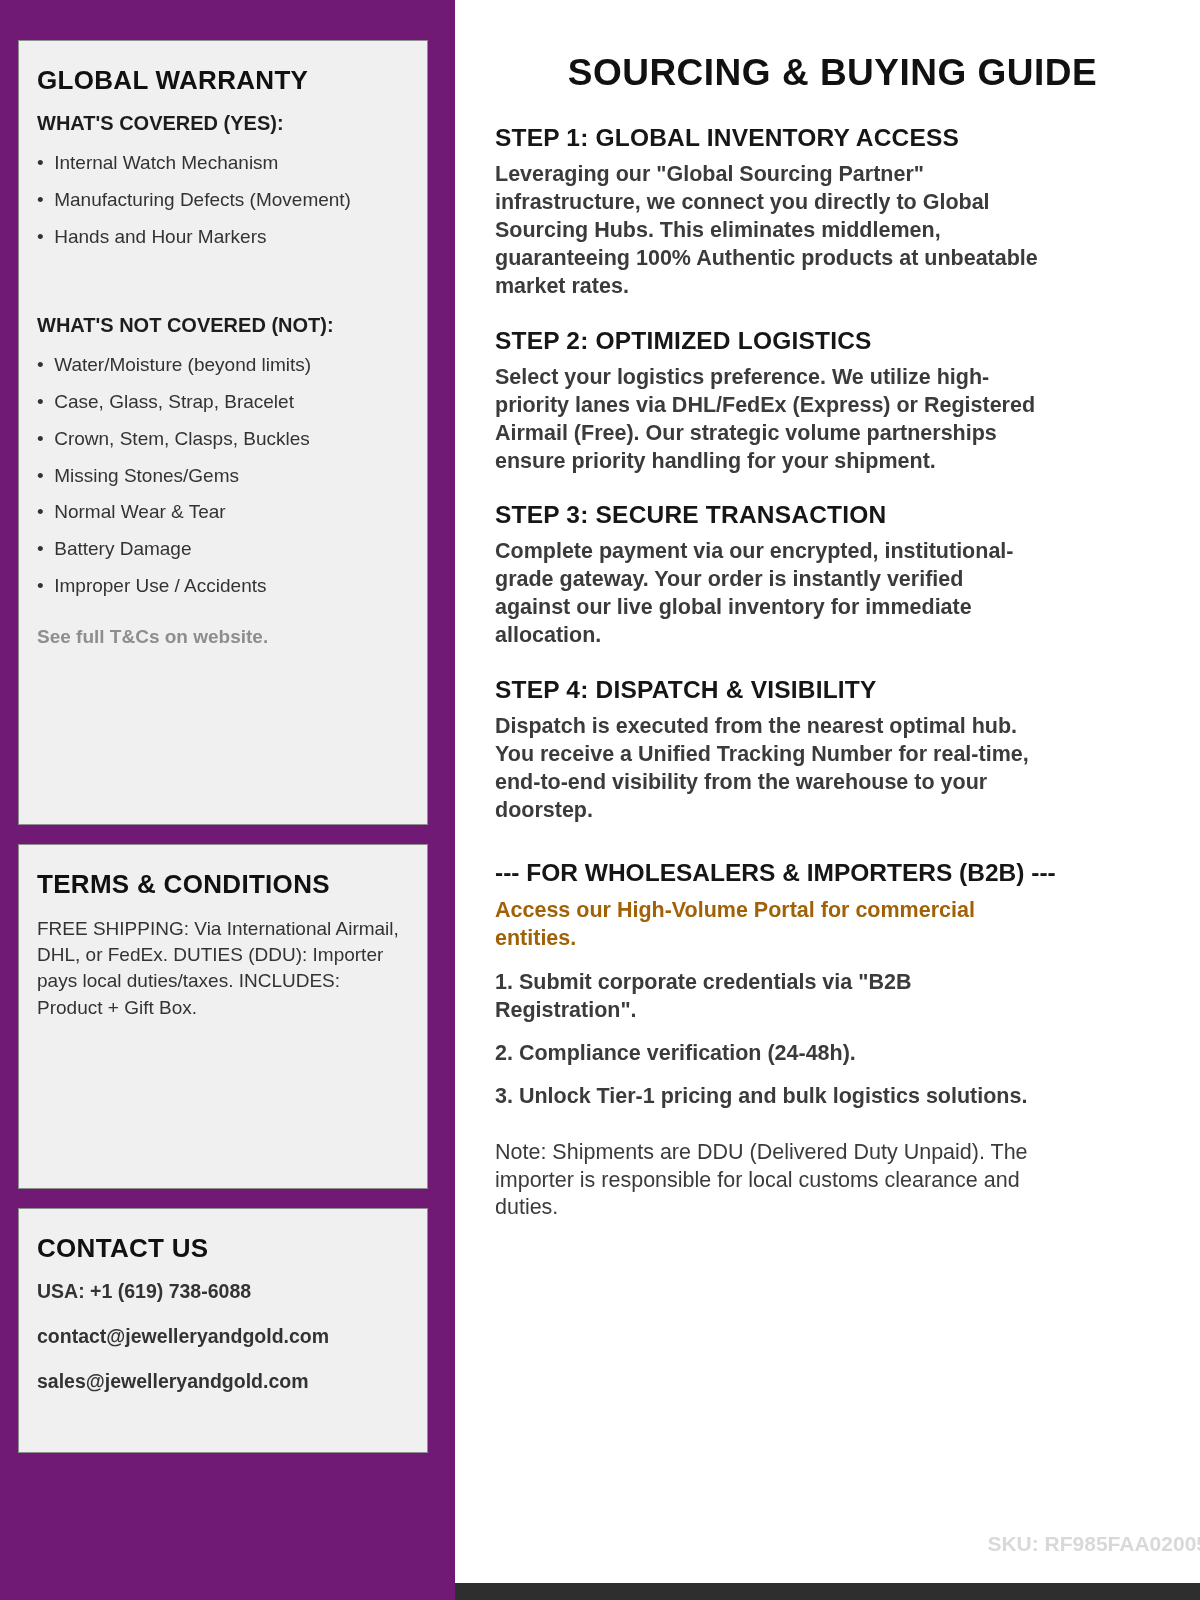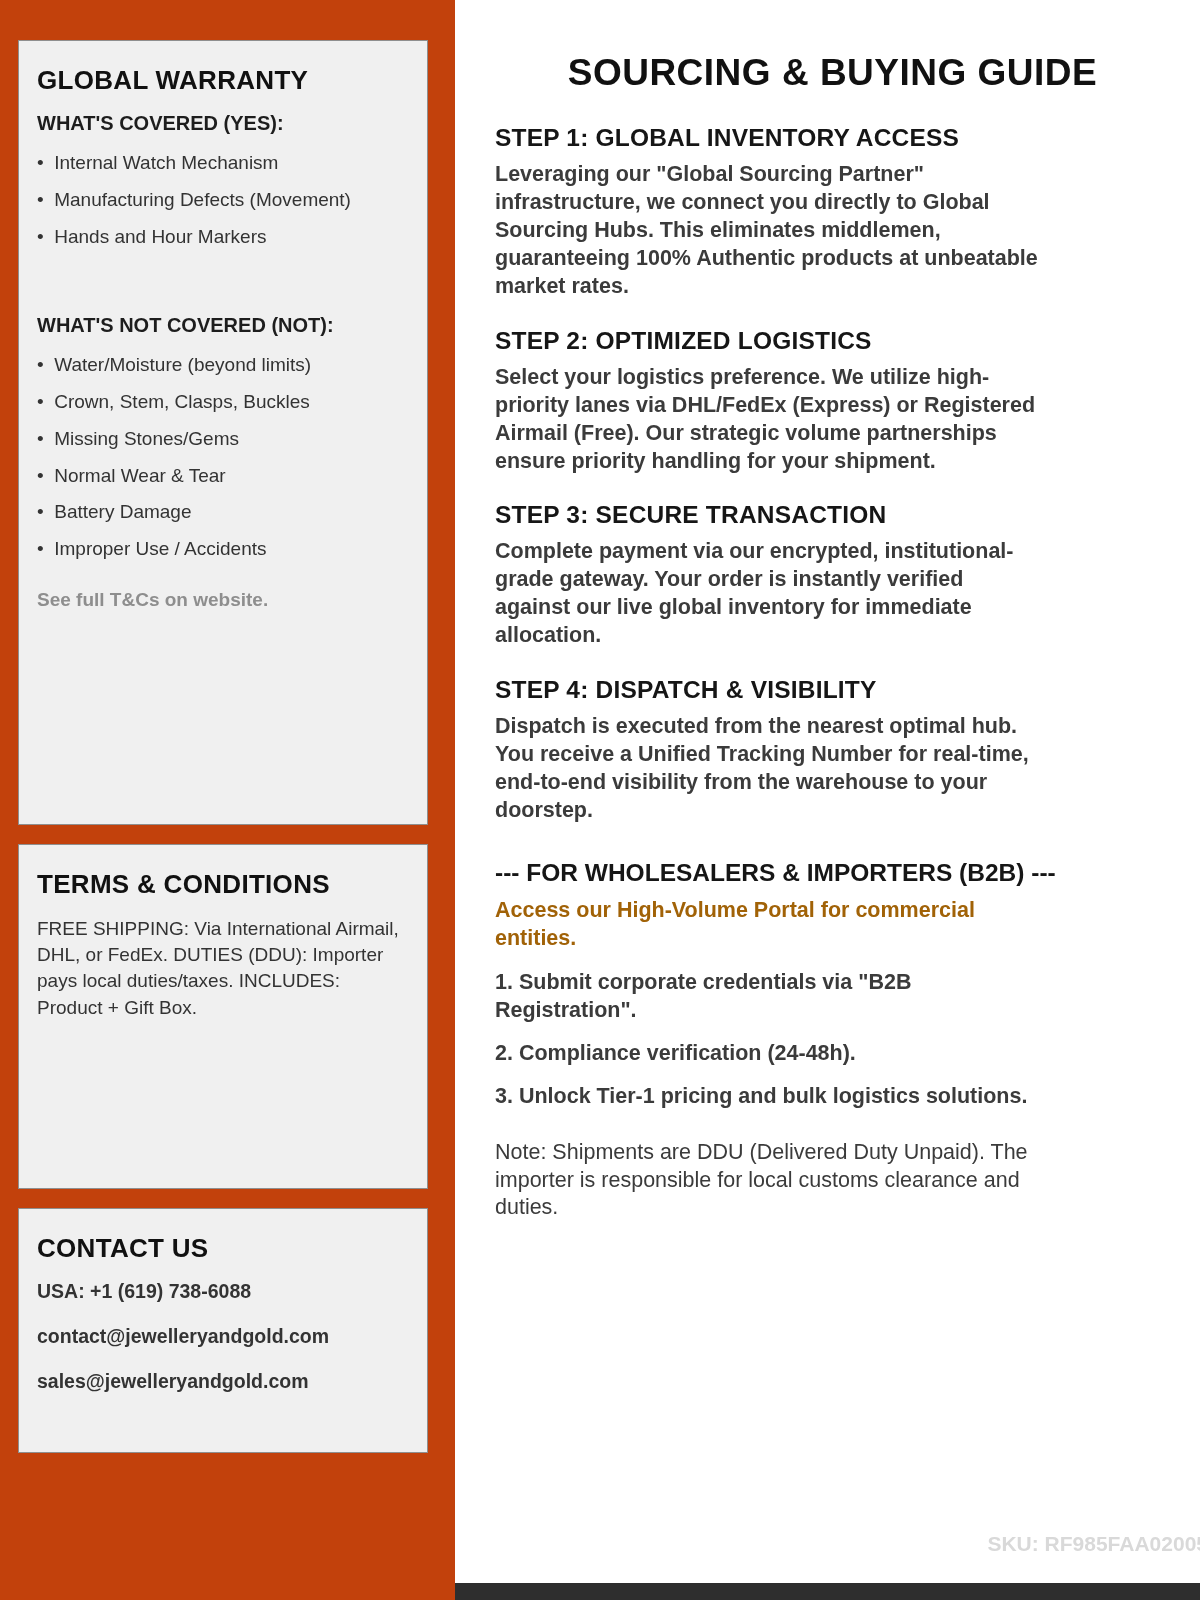--- a/index.html
+++ b/index.html
@@ -7,21 +7,21 @@
   body {
     width:1200px; height:1600px;
     font-family:"Liberation Sans", sans-serif;
     color:#222;
   }
   .page { position:relative; width:1200px; height:1600px; display:flex; overflow:hidden; background:#ffffff; }
 
   
   .sidebar {
     width:455px; flex-shrink:0;
-    background:#c2410c;
+    background:#701a75;
     padding:40px 27px 0 18px;
   }
   .box {
     border:1px solid #8f8f8f;
     background:#f0f0f0;
     padding:24px 18px 20px 18px;
     margin-bottom:19px;
   }
   .box-warranty { min-height:785px; }
   .box-terms    { min-height:345px; }
@@ -111,20 +111,21 @@
     <section class="box box-warranty">
       <h2 class="box-title">GLOBAL WARRANTY</h2>
 
       <h3 class="sub-heading">WHAT'S COVERED (YES):</h3>
       <div class="bullet">Internal Watch Mechanism</div>
       <div class="bullet">Manufacturing Defects (Movement)</div>
       <div class="bullet">Hands and Hour Markers</div>
 
       <h3 class="sub-heading not-covered">WHAT'S NOT COVERED (NOT):</h3>
       <div class="bullet">Water/Moisture (beyond limits)</div>
+      <div class="bullet">Case, Glass, Strap, Bracelet</div>
       <div class="bullet">Crown, Stem, Clasps, Buckles</div>
       <div class="bullet">Missing Stones/Gems</div>
       <div class="bullet">Normal Wear &amp; Tear</div>
       <div class="bullet">Battery Damage</div>
       <div class="bullet">Improper Use / Accidents</div>
 
       <div class="footnote">See full T&amp;Cs on website.</div>
     </section>
 
     <section class="box box-terms">

